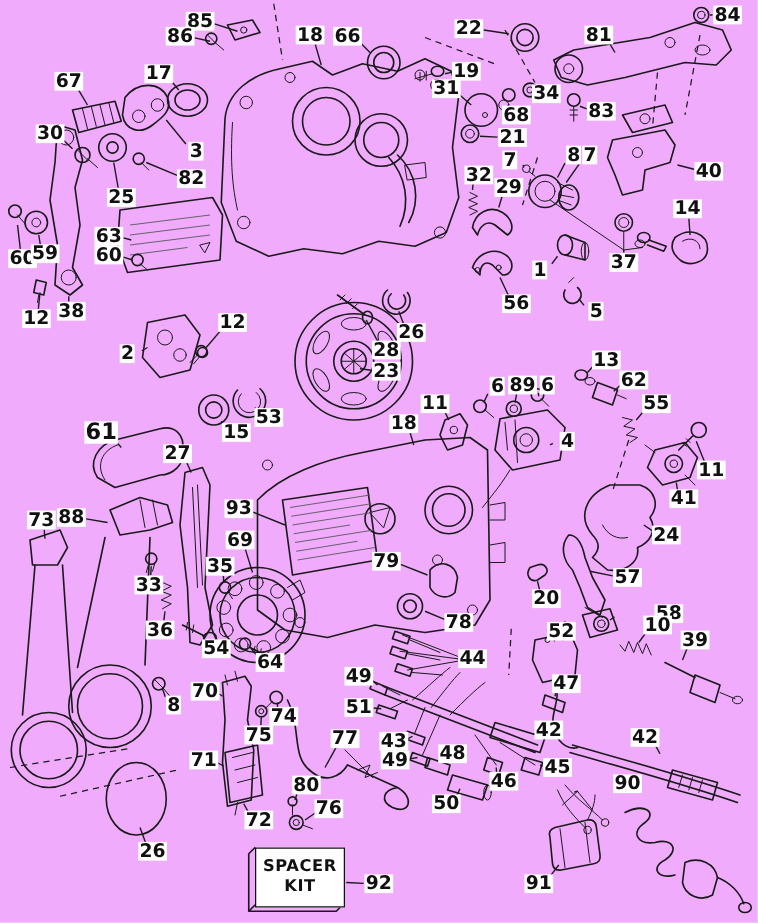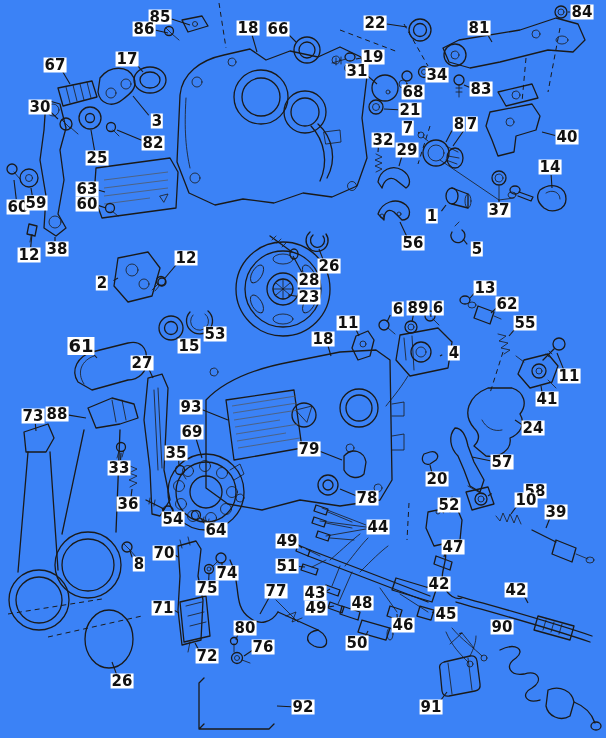--- a/index.html
+++ b/index.html
@@ -1,16 +1,16 @@
 <!DOCTYPE html>
 <html><head>
 <meta charset="utf-8">
 <style>
   html,body{margin:0;padding:0;background:#e8e8e8;}
-  .stage{position:relative;width:606px;height:738px;background:#3b82f6;overflow:hidden;
+  .stage{position:relative;width:606px;height:738px;background:#f0abfc;overflow:hidden;
          font-family:"DejaVu Sans","Liberation Sans",sans-serif;}
   svg{position:absolute;left:0;top:0;}
   .ln{fill:none;stroke:#1a1a1a;stroke-width:1.3;stroke-linejoin:round;stroke-linecap:round;}
   .th{fill:none;stroke:#1a1a1a;stroke-width:0.8;stroke-linejoin:round;stroke-linecap:round;}
   .txl{fill:none;stroke:#555;stroke-width:0.7;}
   .dash{fill:none;stroke:#1a1a1a;stroke-width:1;stroke-dasharray:5 4;}
   .part-label{position:absolute;transform:translate(-50%,-50%);font-weight:bold;
       font-size:15px;color:#111;background:#fff;padding:0 1px;line-height:1;white-space:nowrap;}
   .spacer-box{position:absolute;left:204px;top:678px;width:70px;height:46px;
       border:1.6px solid #111;background:#fff;display:flex;flex-direction:column;
@@ -702,14 +702,18 @@
       <div class="part-label" style="left: 139px; top: 564px; font-size: 15px; color: rgb(17, 17, 17);">8</div>
       <div class="part-label" style="left: 164px; top: 553px; font-size: 15px; color: rgb(17, 17, 17);">70</div>
       <div class="part-label" style="left: 163px; top: 608px; font-size: 15px; color: rgb(17, 17, 17);">71</div>
       <div class="part-label" style="left: 122px; top: 681px; font-size: 15px; color: rgb(17, 17, 17);">26</div>
       <div class="part-label" style="left: 303px; top: 707px; font-size: 15px; color: rgb(17, 17, 17);">92</div>
       <div class="part-label" style="left: 466px; top: 627px; font-size: 15px; color: rgb(17, 17, 17); margin-left: 36px;">90</div>
       <div class="part-label" style="left: 431px; top: 707px; font-size: 15px; color: rgb(17, 17, 17);">91</div>
       <div class="part-label" style="left: 516px; top: 590px; font-size: 15px; color: rgb(17, 17, 17);">42</div>
     </div>
 
-
+<div class="spacer-box">
+  <span>SPACER</span>
+  <span>KIT</span>
 </div>
 
+</div>
+
 </body></html>

